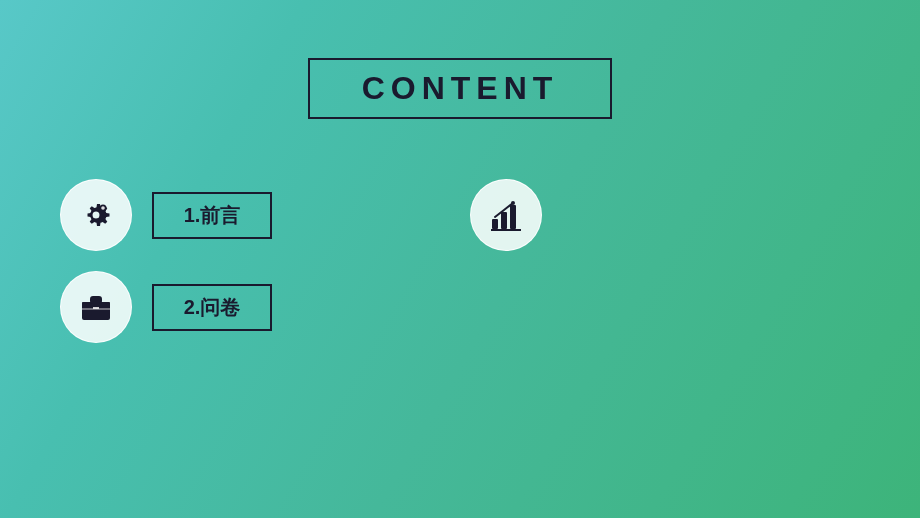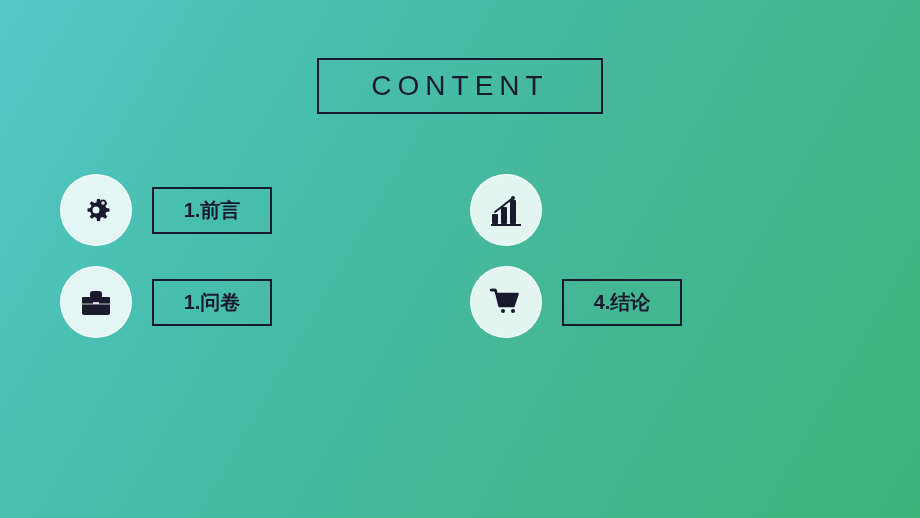--- a/index.html
+++ b/index.html
@@ -34,22 +34,22 @@
 
     
     .title-box {
       margin-top: 58px;
       border: 2px solid #1a1a2e;
       padding: 10px 52px;
       background: transparent;
     }
 
     .title-text {
-      font-size: 28px;
-      font-weight: 400;
+      font-size: 32px;
+      font-weight: 700;
       letter-spacing: 6px;
       color: #1a1a2e;
       text-align: center;
     }
 
     
     .items-grid {
       display: grid;
       grid-template-columns: 1fr 1fr;
       column-gap: 160px;
@@ -148,34 +148,19 @@
         <svg viewBox="0 0 36 36" xmlns="http://www.w3.org/2000/svg">
           <rect x="4" y="13" width="28" height="18" rx="2"></rect>
           <rect x="4" y="13" width="28" height="6" rx="1"></rect>
           <rect x="13" y="8" width="10" height="6" rx="2" fill="none" stroke="#1a1a2e" stroke-width="2"></rect>
           <rect x="13" y="8" width="10" height="5" rx="1"></rect>
           <line x1="4" y1="20" x2="32" y2="20" stroke="rgba(255,255,255,0.5)" stroke-width="1.5"></line>
           <line x1="15" y1="19" x2="21" y2="19" stroke="rgba(255,255,255,0.8)" stroke-width="2"></line>
         </svg>
       </div>
       <div class="label-box">
-        <span class="label-text">1.问卷</span>
+        <span class="label-text">2.问卷</span>
       </div>
     </div>
 
-    <div class="item">
-      <div class="icon-circle">
-
-        <svg viewBox="0 0 36 36" xmlns="http://www.w3.org/2000/svg">
-          <path d="M4 6h3.5l4 16h14l4-12H10"></path>
-          <path d="M4 6h3.5l4 16h14l4-12H10" fill="none" stroke="#1a1a2e" stroke-width="2.5" stroke-linecap="round" stroke-linejoin="round"></path>
-          <circle cx="15" cy="27" r="2"></circle>
-          <circle cx="25" cy="27" r="2"></circle>
-          <line x1="3" y1="6" x2="7" y2="6" stroke="#1a1a2e" stroke-width="2.5" stroke-linecap="round"></line>
-        </svg>
-      </div>
-      <div class="label-box">
-        <span class="label-text">4.结论</span>
-      </div>
-    </div>
 
   </div>
 </div>
 
 </body></html>

